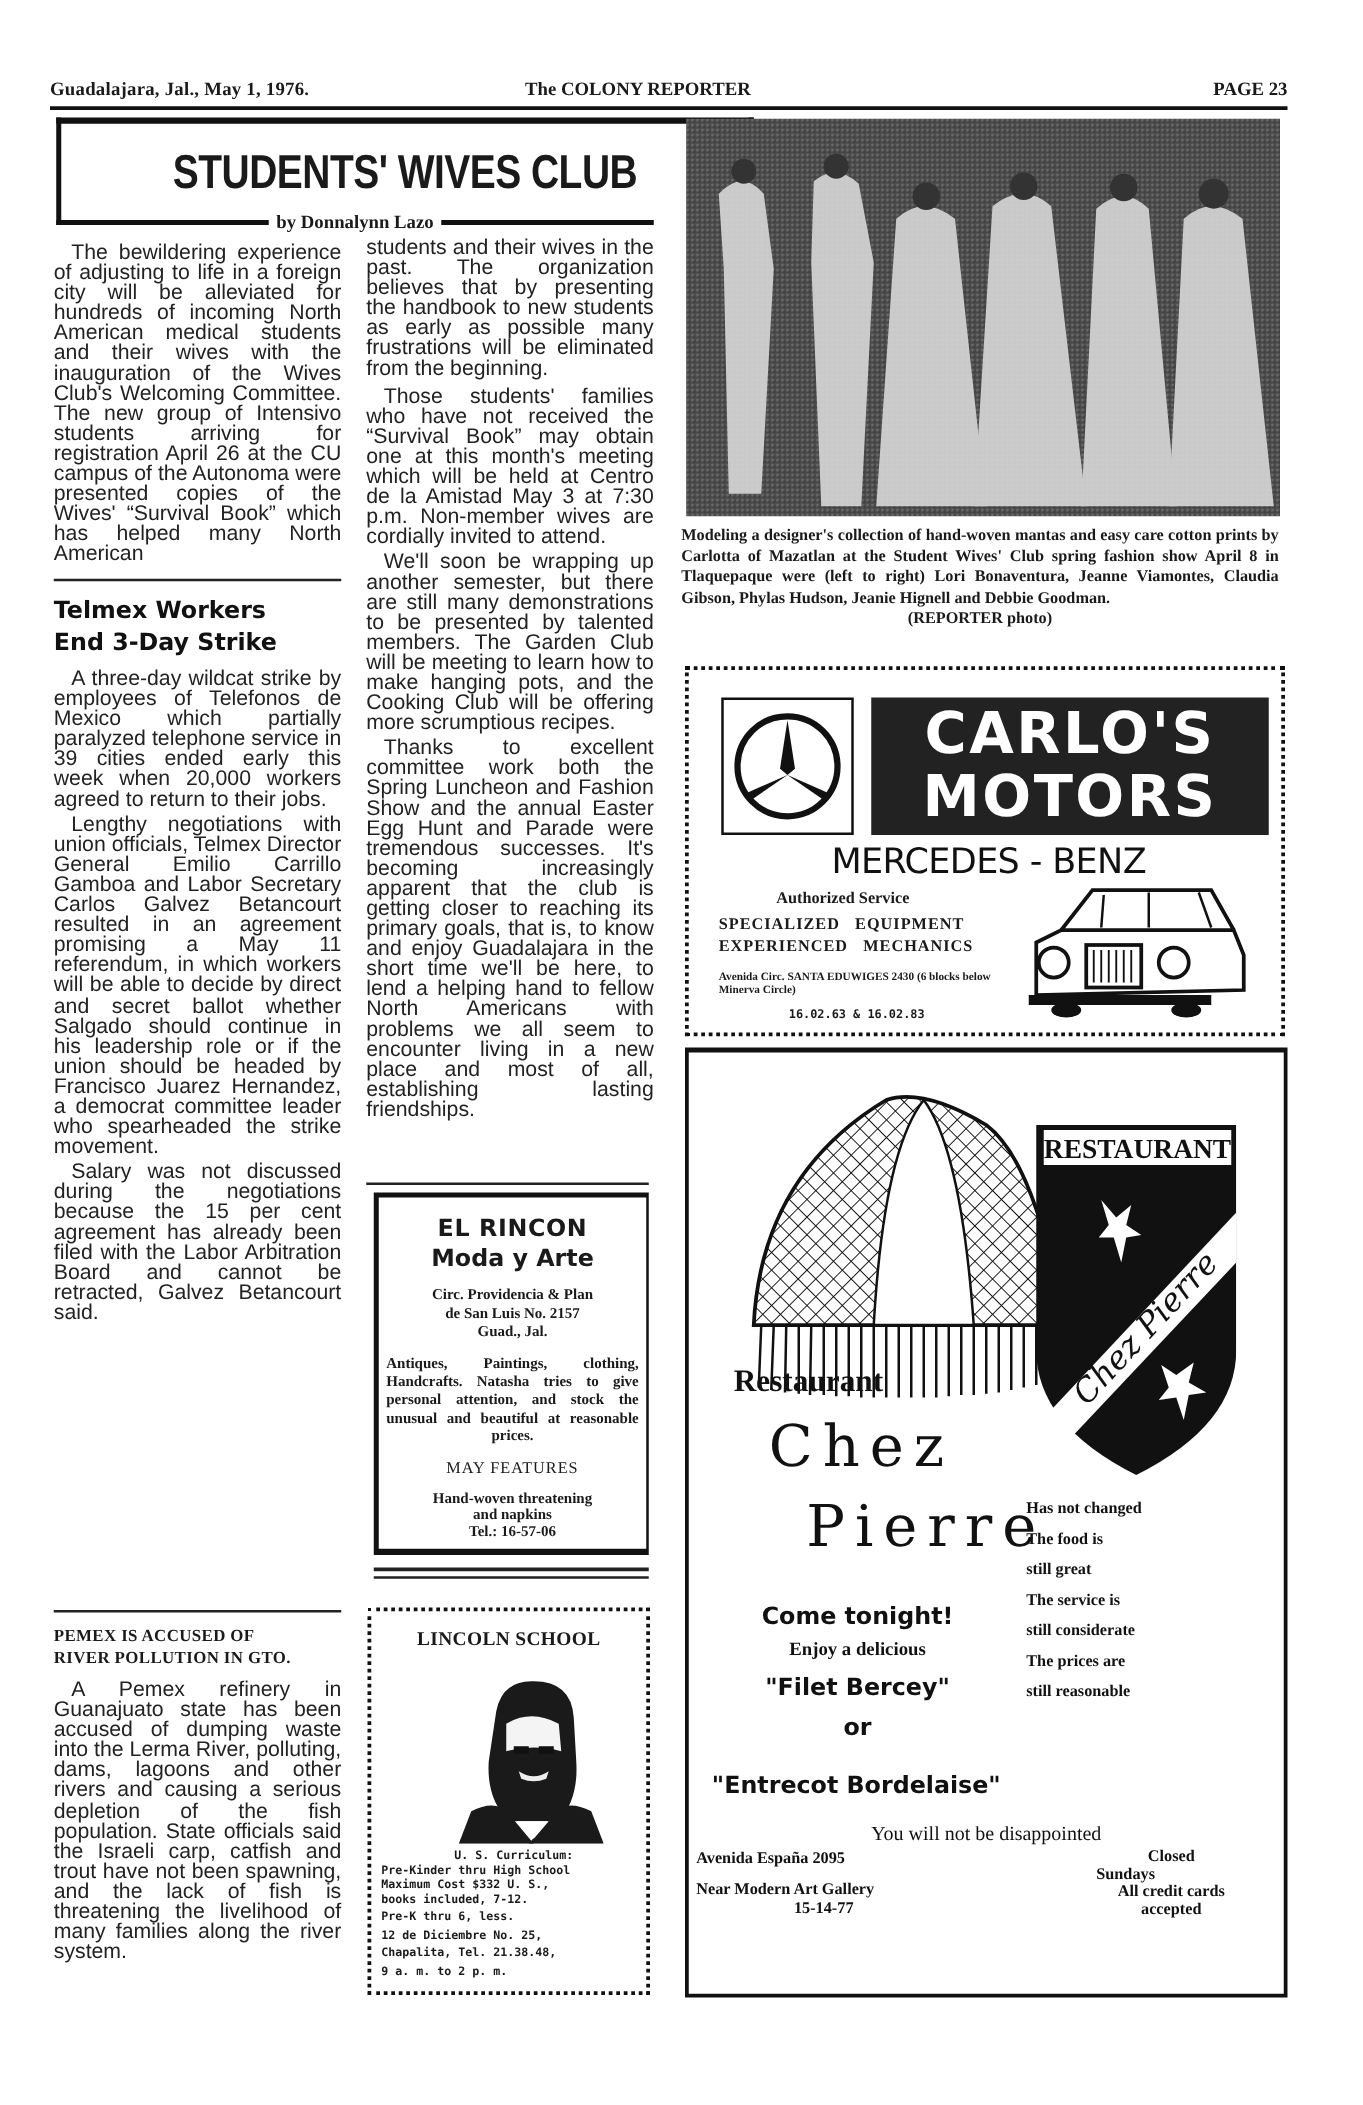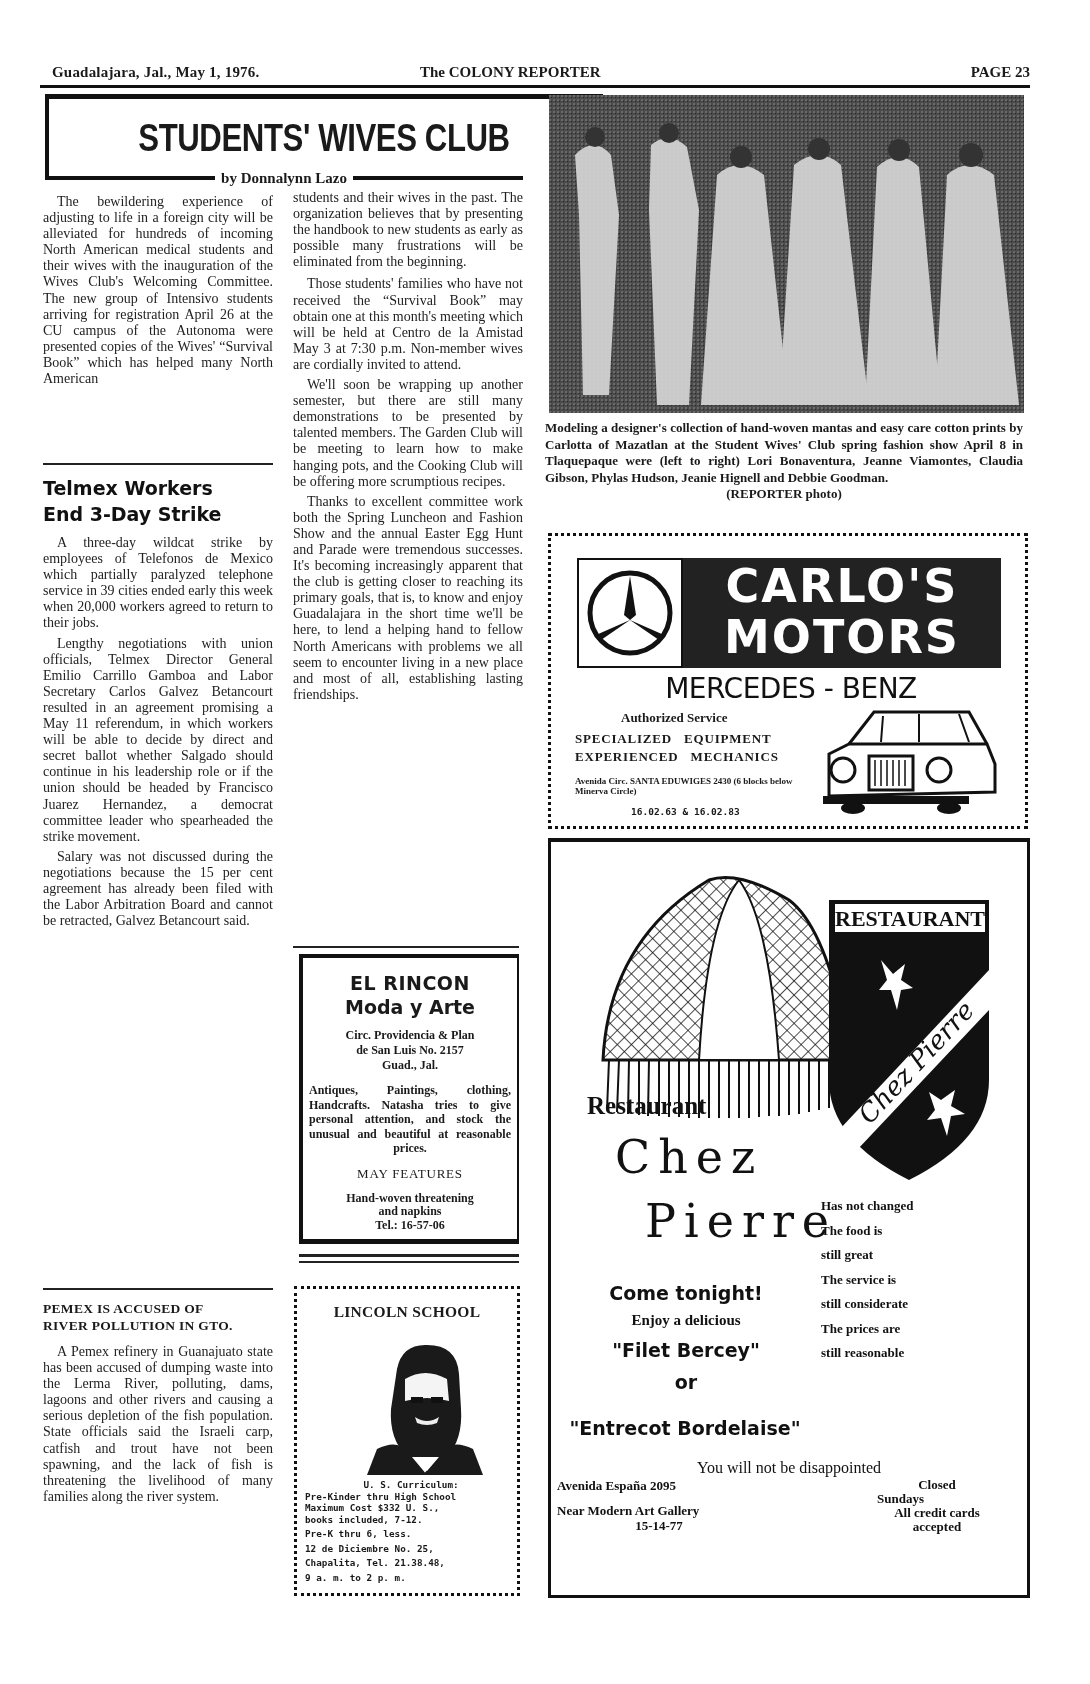--- a/index.html
+++ b/index.html
@@ -3,53 +3,53 @@
 <meta charset="utf-8">
 <style>
   * { box-sizing: border-box; margin: 0; padding: 0; }
   html, body { width: 1090px; height: 1684px; background: #ffffff; overflow: hidden; }
   body { position: relative; font-family: "DejaVu Serif", serif; color: #1a1a1a; }
 
   .abs { position: absolute; }
 
   
   .masthead { left: 40px; top: 58px; width: 990px; height: 28px; font-family: "Liberation Serif", serif; font-weight: bold; font-size: 15px; }
-  .masthead .l { position: absolute; left: 12px; top: 6px; letter-spacing: 0.2px; }
+  .masthead .l { position: absolute; left: 0; top: 6px; letter-spacing: 0.2px; }
   .masthead .c { position: absolute; left: 380px; top: 6px; }
   .masthead .r { position: absolute; right: 0; top: 6px; }
   .rule-top { left: 40px; top: 85px; width: 990px; height: 3px; background: #111; }
 
   
   .headline-box { left: 45px; top: 94px; width: 558px; height: 86px; border-left: 4px solid #111; border-right: 4px solid #111; border-top: 5px solid #111; }
   .headline-box h1 { font-family: "Liberation Sans", sans-serif; font-weight: bold; font-size: 38px; text-align: center; margin-top: 18px; letter-spacing: -0.5px; transform: scaleX(0.82); transform-origin: center; }
   .byline-row { left: 45px; top: 168px; width: 478px; height: 20px; display: flex; align-items: center; }
   .byline-row .bar { flex: 1; height: 4px; background: #111; }
   .byline-row .by { font-family: "Liberation Serif", serif; font-weight: bold; font-size: 15px; padding: 0 6px; }
 
   
-  .col { font-family: Liberation Serif, serif; font-size: 14px; line-height: 16.1px; text-align: justify; color: #222; }
+  .col { font-family: Liberation Sans, sans-serif; font-size: 17px; line-height: 16.1px; text-align: justify; color: #222; }
   .col p { text-indent: 14px; margin-bottom: 4px; }
   .col1 { left: 43px; width: 230px; }
   .col2 { left: 293px; width: 230px; }
 
   .rule { height: 2px; background: #222; }
 
   .telmex-head { font-family: "DejaVu Sans", sans-serif; font-weight: bold; font-size: 19px; line-height: 26px; color: #111; }
 
   .pemex-head { font-family: "Liberation Serif", serif; font-weight: bold; font-size: 13.5px; line-height: 17px; letter-spacing: 0.3px; }
 
   
   .photo { left: 549px; top: 95px; width: 475px; height: 318px; background: #5a5a5a; overflow: hidden; }
   .caption { left: 545px; top: 420px; width: 478px; font-family: "Liberation Serif", serif; font-weight: bold; font-size: 13px; line-height: 16.5px; text-align: justify; }
   .caption .center { text-align: center; }
 
   
   .carlos { left: 548px; top: 533px; width: 480px; height: 296px; border: 3px dotted #111; }
   .carlos-logo-box { position: absolute; left: 26px; top: 22px; width: 106px; height: 110px; background: #fff; border: 2px solid #111; }
-  .carlos-banner { position: absolute; left: 132px; top: 22px; width: 318px; height: 110px; background: #222; color: #fff; font-family: "DejaVu Sans", sans-serif; font-weight: bold; text-align: center; }
+  .carlos-banner { position: absolute; left: 146px; top: 22px; width: 318px; height: 110px; background: #222; color: #fff; font-family: "DejaVu Sans", sans-serif; font-weight: bold; text-align: center; }
   .carlos-banner .t1 { font-size: 46px; line-height: 52px; margin-top: 2px; letter-spacing: 2px; }
   .carlos-banner .t2 { font-size: 46px; line-height: 50px; letter-spacing: 2px; }
   .benz { position: absolute; left: 60px; top: 136px; width: 360px; text-align: center; font-family: "DejaVu Sans", sans-serif; font-size: 28px; letter-spacing: -0.5px; color: #111; }
   .auth { position: absolute; left: 70px; top: 174px; font-family: "Liberation Serif", serif; font-weight: bold; font-size: 13px; }
   .spec { position: absolute; left: 24px; top: 194px; width: 220px; font-family: "Liberation Serif", serif; font-weight: bold; font-size: 13px; line-height: 18px; letter-spacing: 0.8px; }
   .addr { position: absolute; left: 24px; top: 240px; width: 220px; font-family: Liberation Serif, serif; font-weight: bold; font-size: 9px; line-height: 10px; }
   .phones { position: absolute; left: 80px; top: 270px; font-family: "DejaVu Sans Mono", monospace; font-weight: bold; font-size: 9.5px; }
   .car { position: absolute; left: 268px; top: 168px; width: 180px; height: 112px; }
 
   

